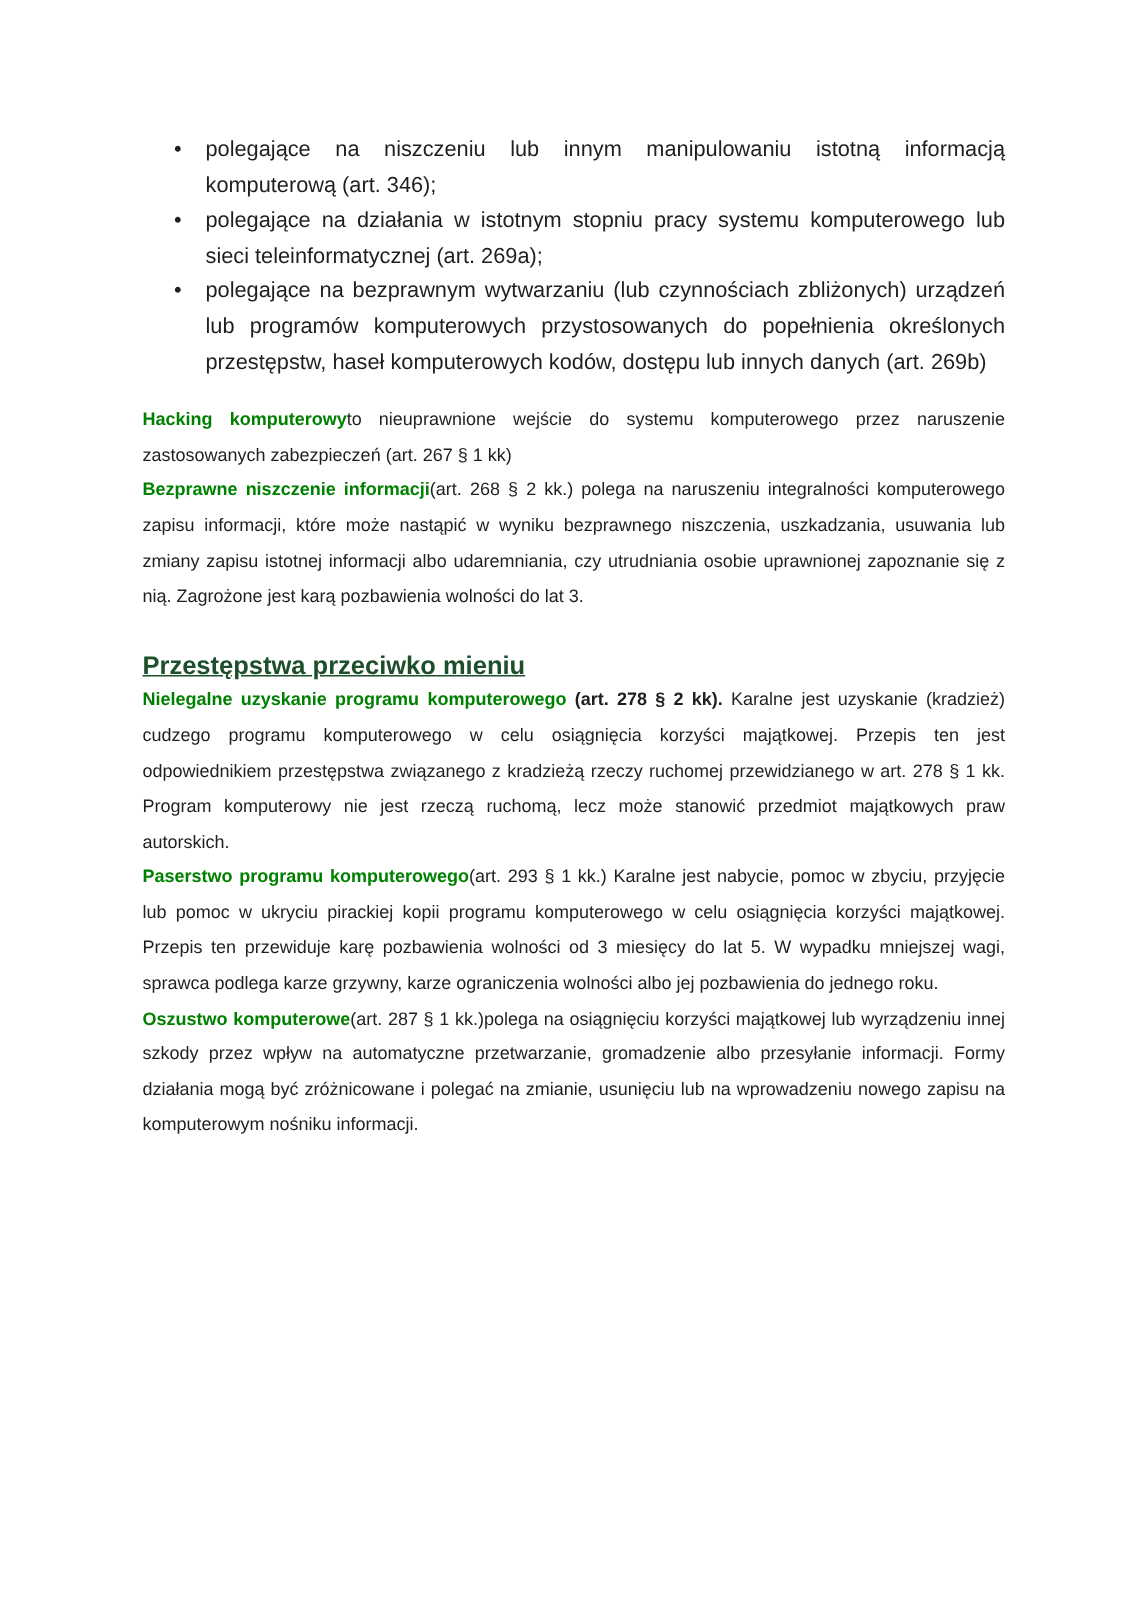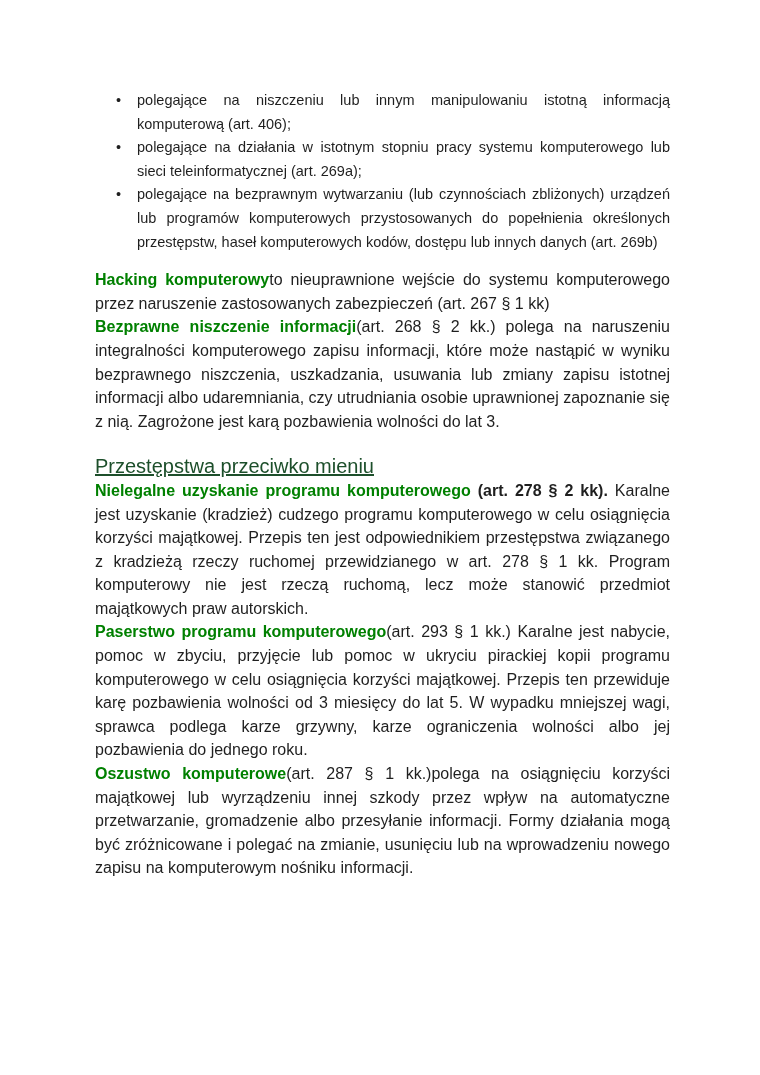--- a/index.html
+++ b/index.html
@@ -30,46 +30,46 @@
     font-size:14.5px;
     line-height:23.6px;
   }
   .bullet-marker{
     position:absolute;left:21px;top:0;
     font-size:14.5px;line-height:23.6px;
   }
   p.doc-para{
     margin:0;
     text-align:justify;
-    font-size:16px;
+    font-size:12px;
     line-height:23.6px;
   }
   .term{
     color:var(--term-green);
     font-weight:bold;
   }
   .mid-bold{
     font-weight:bold;
   }
   h2.section-heading{
     margin:22px 0 0 0;
-    font-size:20px;
+    font-size:17px;
     line-height:23.6px;
-    font-weight:normal;
+    font-weight:bold;
     text-decoration:underline;
     color:var(--heading-green);
   }
 </style>
 </head>
 <body>
 
 <div class="page">
 
   <ul class="bullet-list">
-    <li><span class="bullet-marker">•</span><span>polegające na niszczeniu lub innym manipulowaniu istotną informacją komputerową (art. 406);</span></li>
+    <li><span class="bullet-marker">•</span><span>polegające na niszczeniu lub innym manipulowaniu istotną informacją komputerową (art. 346);</span></li>
     <li><span class="bullet-marker">•</span><span>polegające na działania w istotnym stopniu pracy systemu komputerowego lub sieci teleinformatycznej (art. 269a);</span></li>
     <li><span class="bullet-marker">•</span><span>polegające na bezprawnym wytwarzaniu (lub czynnościach zbliżonych) urządzeń lub programów komputerowych przystosowanych do popełnienia określonych przestępstw, haseł komputerowych kodów, dostępu lub innych danych (art. 269b)</span></li>
   </ul>
 
   <p class="doc-para"><span class="term">Hacking komputerowy</span><span class="mid-bold"></span><span>to nieuprawnione wejście do systemu komputerowego przez naruszenie zastosowanych zabezpieczeń (art. 267 § 1  kk)</span></p>
 
   <p class="doc-para"><span class="term">Bezprawne niszczenie informacji</span><span class="mid-bold"></span><span>(art. 268 § 2 kk.) polega na naruszeniu integralności komputerowego zapisu informacji, które może nastąpić w wyniku bezprawnego niszczenia, uszkadzania, usuwania lub zmiany zapisu istotnej informacji albo udaremniania, czy utrudniania osobie uprawnionej zapoznanie się z nią. Zagrożone jest karą pozbawienia wolności do lat 3.</span></p>
 
 
   <h2 class="section-heading">Przestępstwa przeciwko mieniu</h2>

